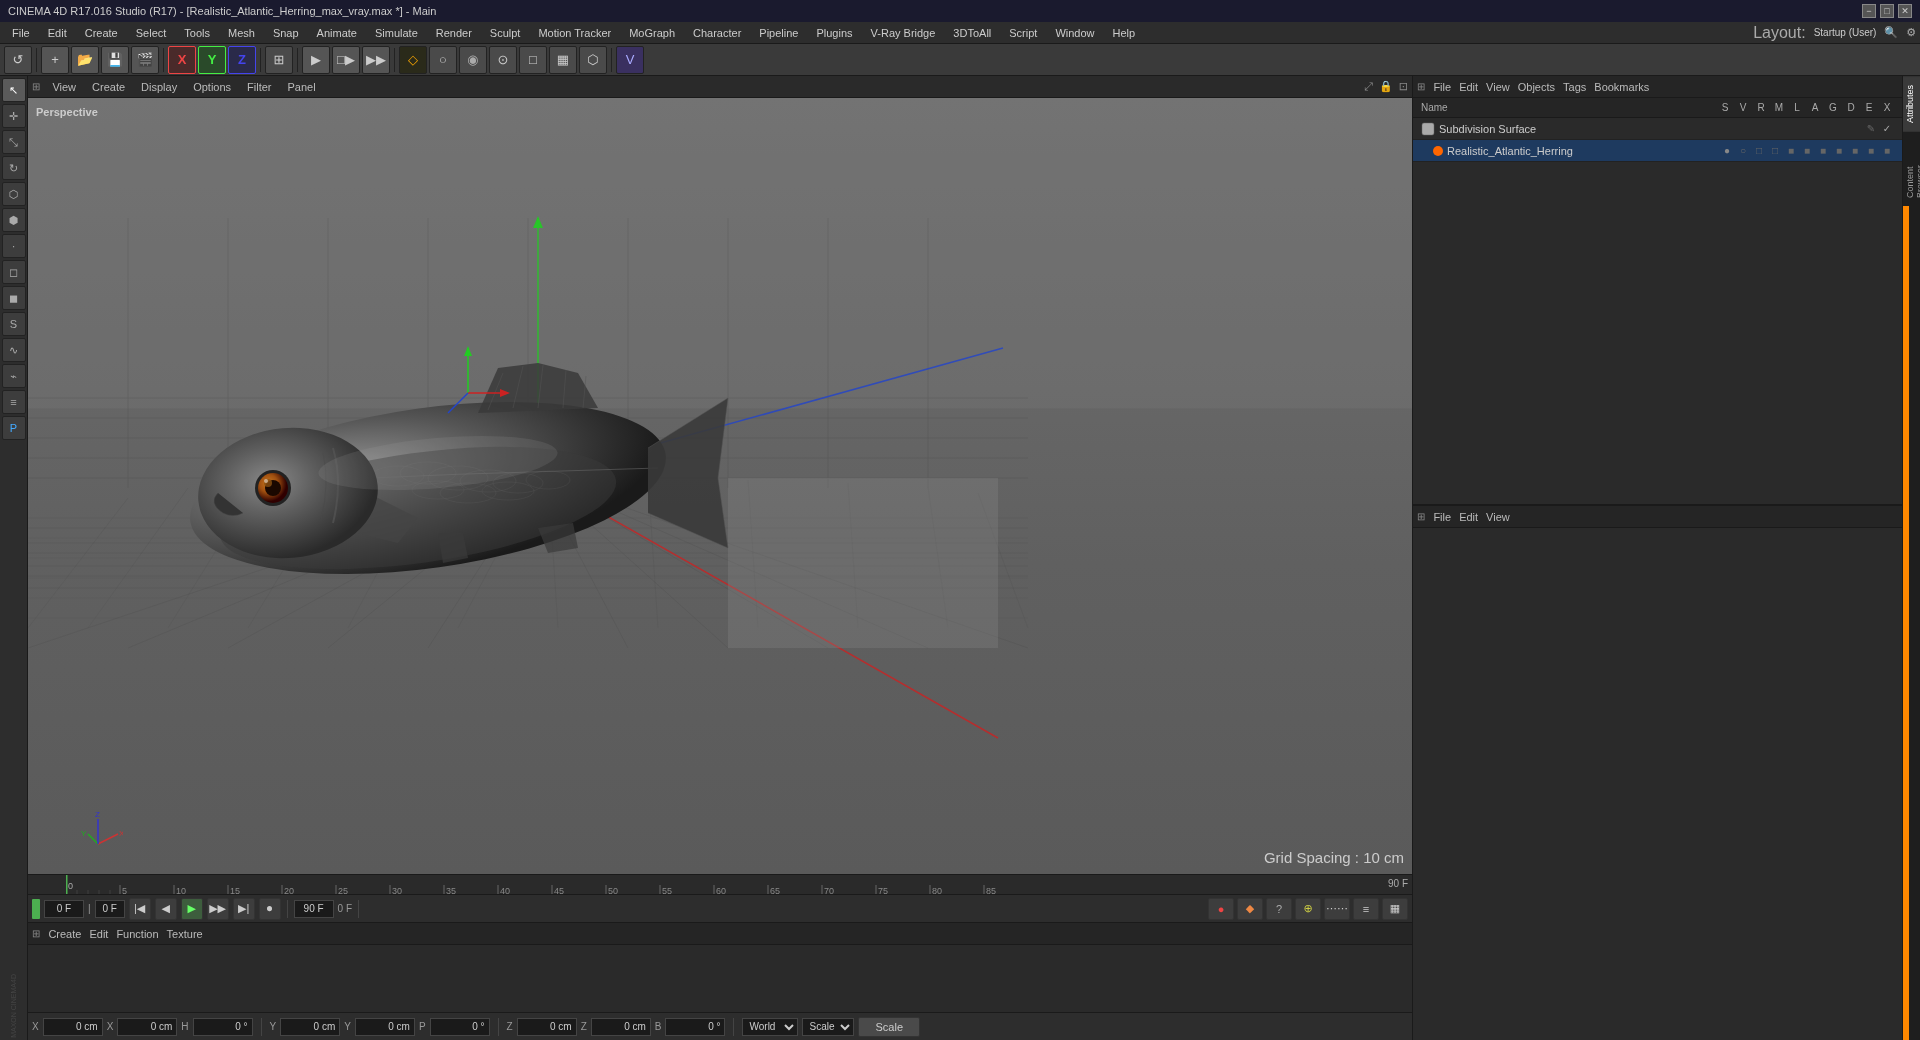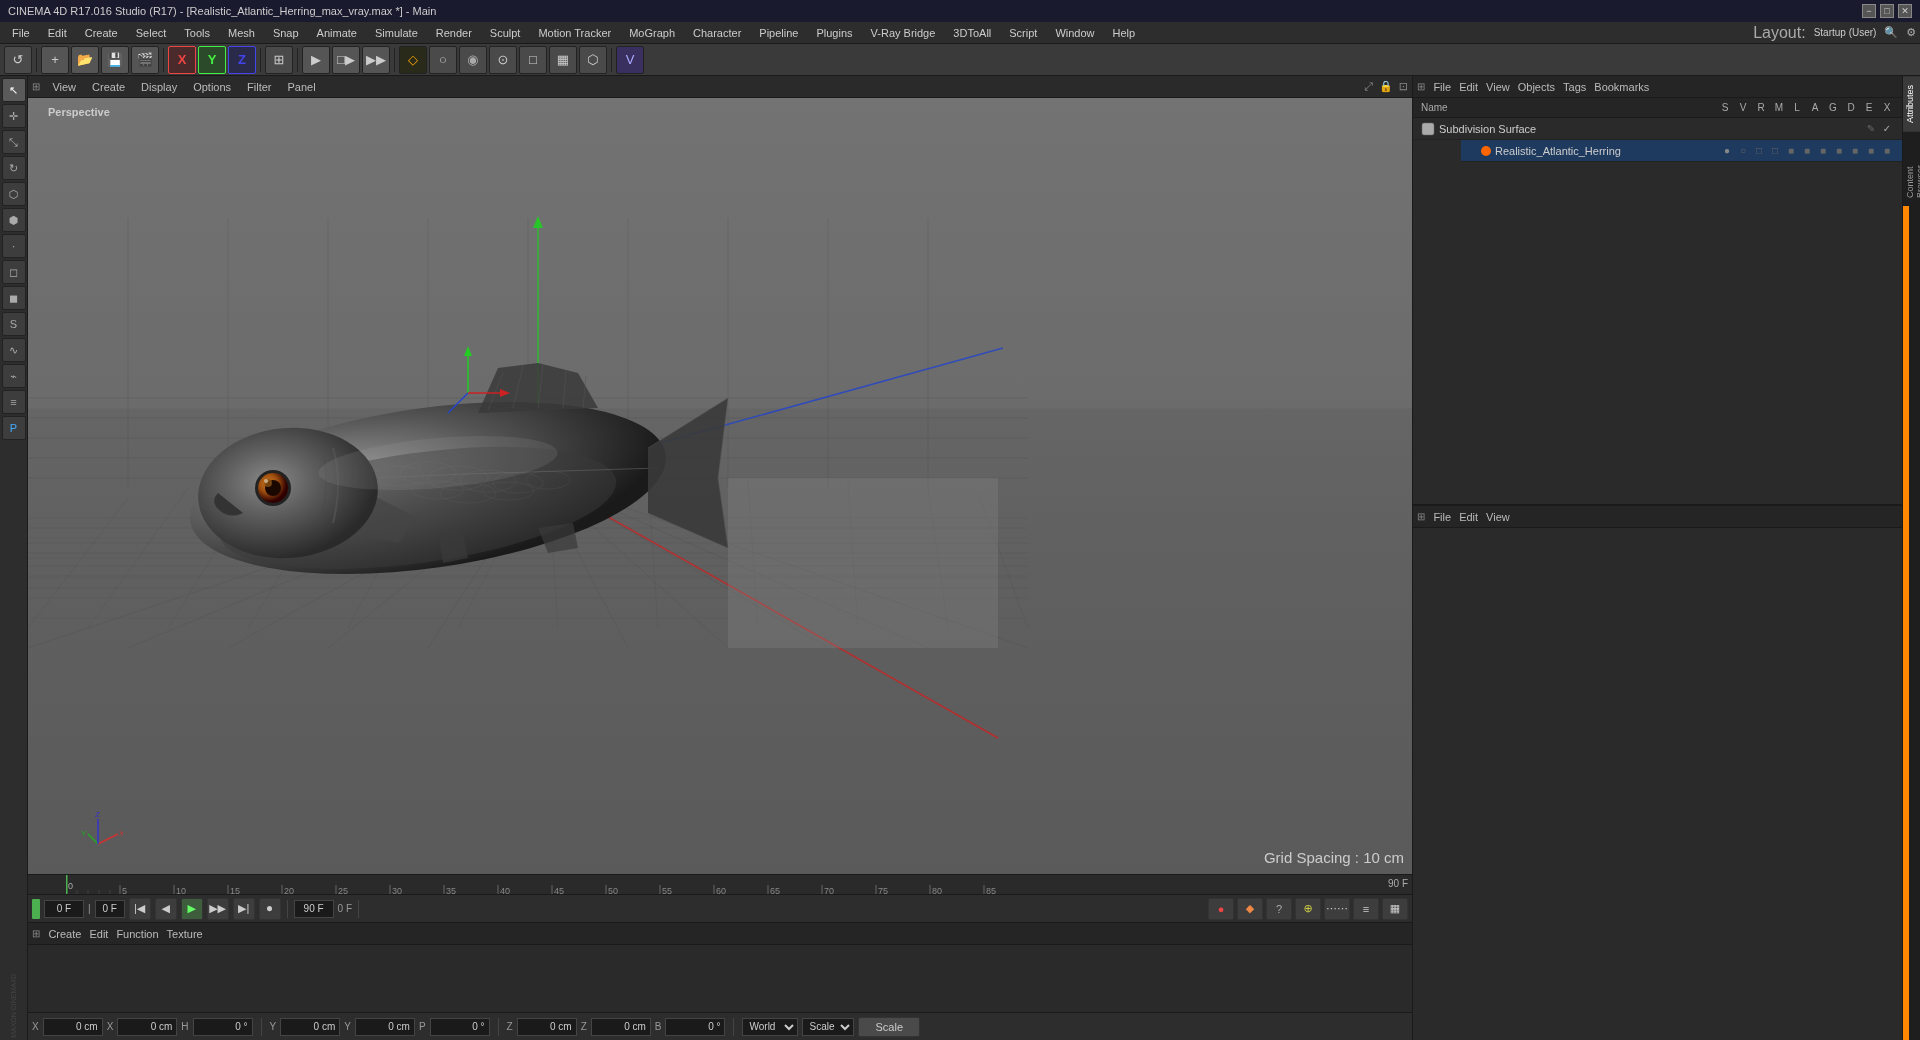--- a/index.html
+++ b/index.html
@@ -154,21 +154,20 @@
       background: #5a5a5a;
     }
 
     .vp-label {
       position: absolute;
       top: 8px;
       left: 8px;
       color: #cccccc;
       font-size: 11px;
       font-weight: bold;
-      margin-left: 12px;
     }
 
     .grid-spacing-label {
       position: absolute;
       bottom: 8px;
       right: 8px;
       color: #cccccc;
       font-size: 15px;
     }
 
@@ -356,21 +355,21 @@
       background: #2a2a2a;
     }
     .obj-item {
       height: 22px;
       display: flex;
       align-items: center;
       padding: 0 8px;
       cursor: pointer;
       border-bottom: 1px solid #222;
     }
-    .obj-item.selected { background: #1e3a5f; margin-left: 48px; }
+    .obj-item.selected { background: #1e3a5f; }
     .obj-icon {
       width: 14px; height: 14px;
       margin-right: 4px;
       display: flex; align-items: center; justify-content: center;
       font-size: 10px;
     }
     .obj-color-dot {
       width: 10px; height: 10px;
       border-radius: 50%;
       margin-right: 4px;

